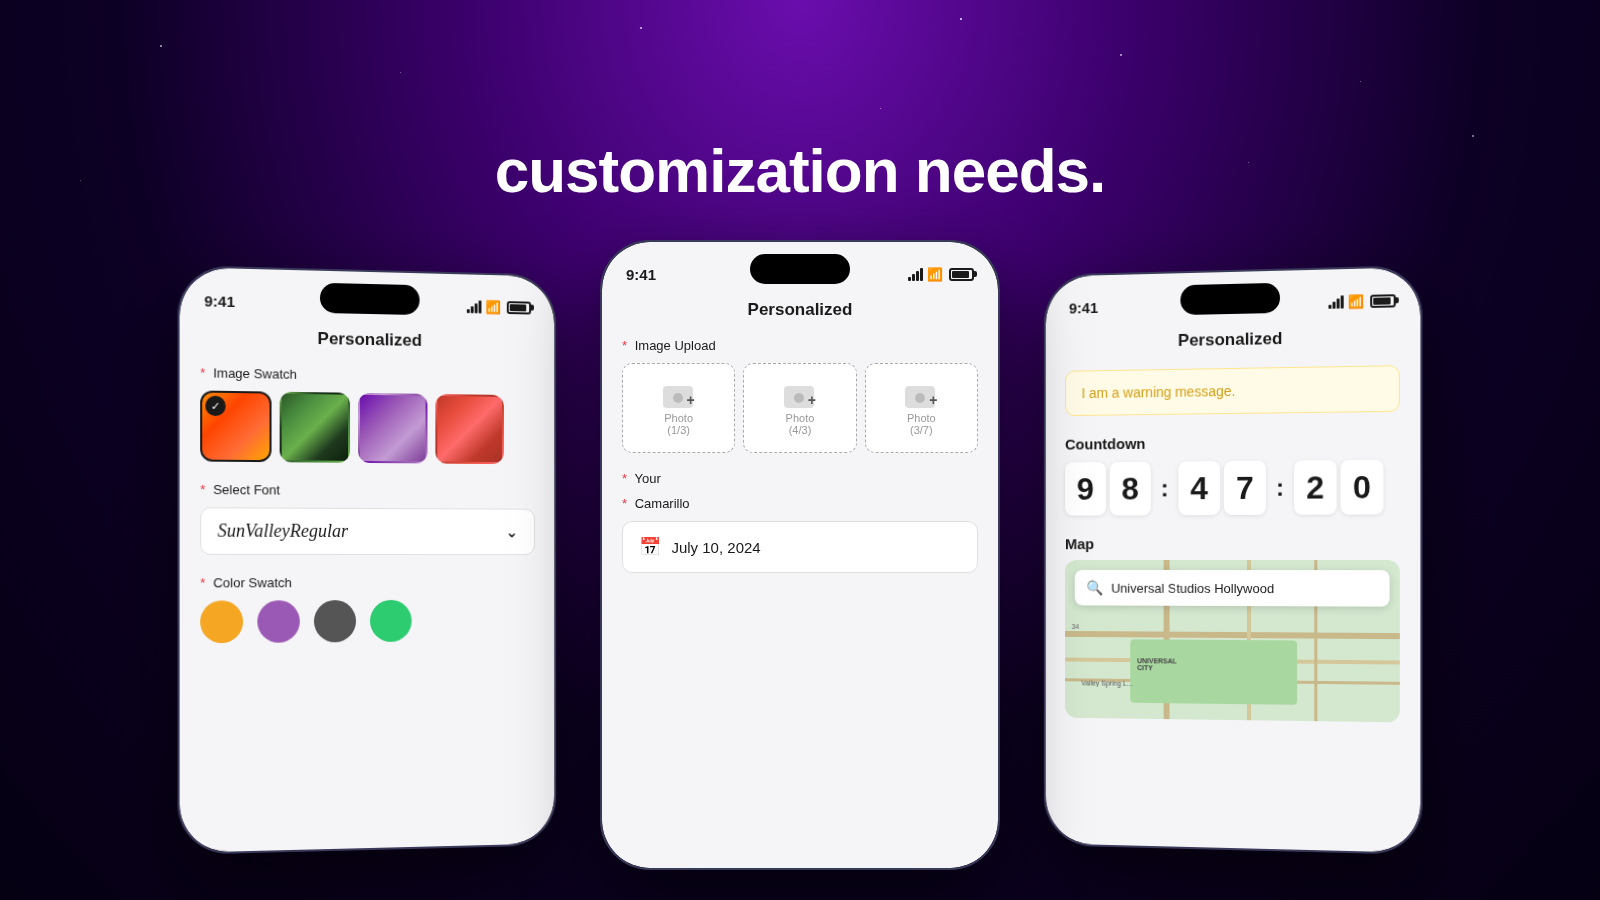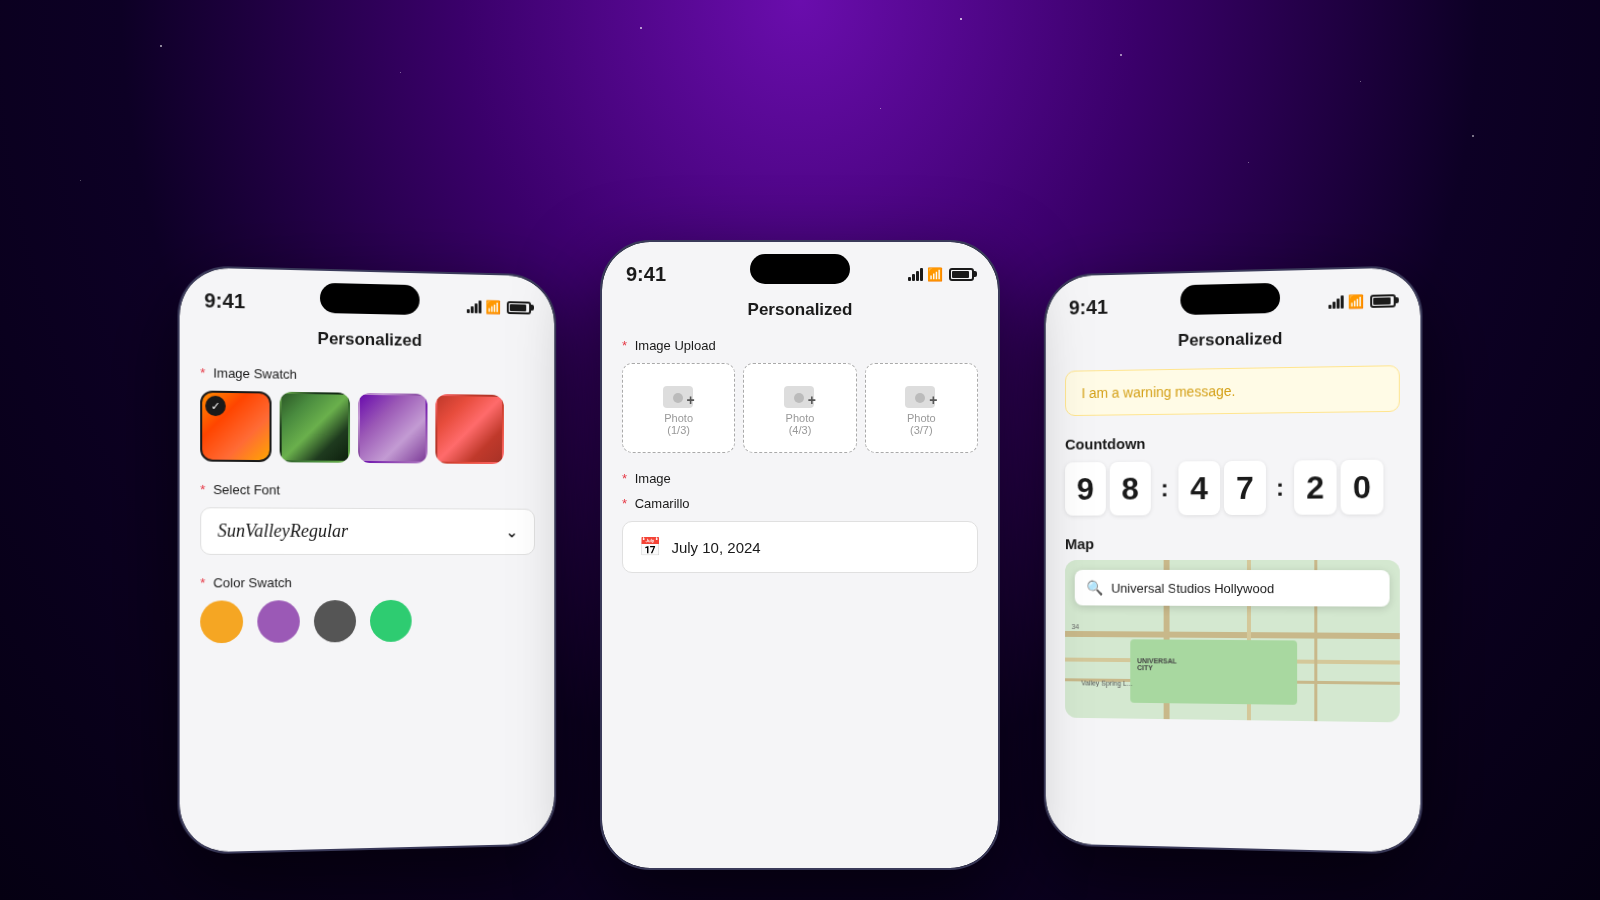--- a/index.html
+++ b/index.html
@@ -119,21 +119,21 @@
       justify-content: space-between;
       align-items: center;
       padding: 14px 24px 0;
       font-size: 14px;
       font-weight: 600;
       color: #1a1a1a;
       height: 50px;
     }
 
     .status-time {
-      font-size: 20px;
+      font-size: 15px;
       font-weight: 700;
     }
 
     .status-icons {
       display: flex;
       align-items: center;
       gap: 5px;
     }
 
     .signal-icon {
@@ -488,20 +488,21 @@
   <div class="star" style="width:1px;height:1px;top:9%;left:85%;opacity:0.5;"></div>
   <div class="star" style="width:2px;height:2px;top:15%;left:92%;opacity:0.6;"></div>
   <div class="star" style="width:1px;height:1px;top:20%;left:5%;opacity:0.4;"></div>
   <div class="star" style="width:2px;height:2px;top:2%;left:60%;opacity:0.9;"></div>
   <div class="star" style="width:1px;height:1px;top:18%;left:78%;opacity:0.5;"></div>
 </div>
 
 <div class="header">
   <h1>
     <br>
+    <span>customization needs.</span>
   </h1>
 </div>
 
 <div class="phones-container">
 
   <div class="phone phone-left">
     <div class="phone-screen">
       <div class="dynamic-island"></div>
 
       <div class="status-bar">
@@ -611,21 +612,21 @@
               <div class="photo-icon-lens"></div>
               <span class="photo-plus">+</span>
             </div>
             <span>Photo</span>
             <span>(3/7)</span>
           </div>
         </div>
 
         <div class="section-label">
           <span class="required-star">*</span>
-          <span>Image</span>
+          <span>Your</span>
         </div>
 
         <div class="section-label">
           <span class="required-star">*</span>
           <span>Camarillo</span>
         </div>
         <div class="datetime-box">
           <span class="cal-icon">📅</span>
           <span class="datetime-value">July 10, 2024</span>
         </div>

